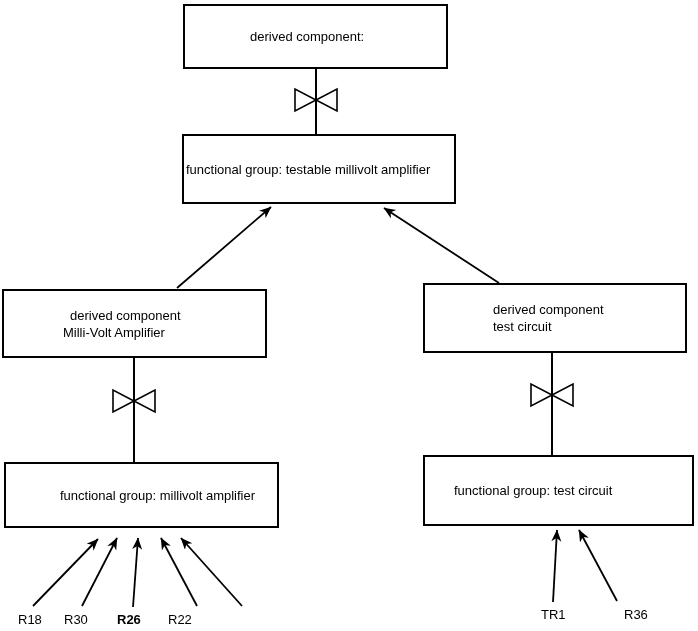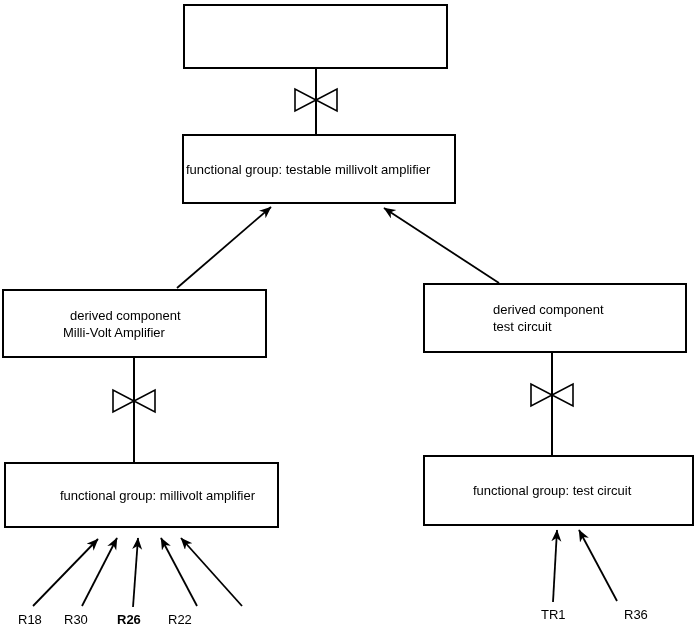--- a/index.html
+++ b/index.html
@@ -32,21 +32,21 @@
     white-space:nowrap;
   }
   
   #b-top          {left:183px; top:4px;   width:265px; height:65px; padding-left:65px;}
   #b-top .l2      {text-indent:3px;}
   #b-func-test-mv {left:182px; top:134px; width:274px; height:70px; padding-left:2px;}
   #b-der-mv       {left:2px;   top:289px; width:265px; height:69px; padding-left:59px;}
   #b-der-mv .l1   {text-indent:7px;}
   #b-der-tc       {left:423px; top:283px; width:264px; height:70px; padding-left:68px;}
   #b-func-mv      {left:4px;   top:462px; width:275px; height:66px; padding-left:32px;align-items:center;}
-  #b-func-tc      {left:423px; top:455px; width:271px; height:71px; padding-left:48px;}
+  #b-func-tc      {left:423px; top:455px; width:271px; height:71px; padding-left:29px;}
   
   #lbl-0{left:18px;  top:612px;}
   #lbl-1{left:64px;  top:612px;}
   #lbl-2{left:117px; top:612px;font-weight:bold;}
   #lbl-3{left:168px; top:612px;}
   #lbl-4{left:212px; top:612px;margin-top:30px;}
   #lbl-5{left:541px; top:607px;}
   #lbl-6{left:624px; top:607px;}
 </style>
 </head>
@@ -85,20 +85,21 @@
     <line x1="82" y1="606" x2="117" y2="538" stroke="#000" stroke-width="1.8" marker-end="url(#ah)"></line>
     <line x1="133" y1="607" x2="138" y2="538" stroke="#000" stroke-width="1.8" marker-end="url(#ah)"></line>
     <line x1="197" y1="606" x2="161" y2="538" stroke="#000" stroke-width="1.8" marker-end="url(#ah)"></line>
     <line x1="242" y1="606" x2="181" y2="538" stroke="#000" stroke-width="1.8" marker-end="url(#ah)"></line>
 
     <line x1="553" y1="602" x2="557" y2="530" stroke="#000" stroke-width="1.8" marker-end="url(#ah)"></line>
     <line x1="617" y1="601" x2="579" y2="530" stroke="#000" stroke-width="1.8" marker-end="url(#ah)"></line>
   </svg>
 
   <div class="box" id="b-top">
+    <span class="l1">derived component:</span>
   </div>
 
   <div class="box" id="b-func-test-mv">
     <span>functional group: testable millivolt amplifier</span>
   </div>
 
   <div class="box" id="b-der-mv">
     <span class="l1">derived component</span>
     <span class="l2">Milli-Volt Amplifier</span>
   </div>

